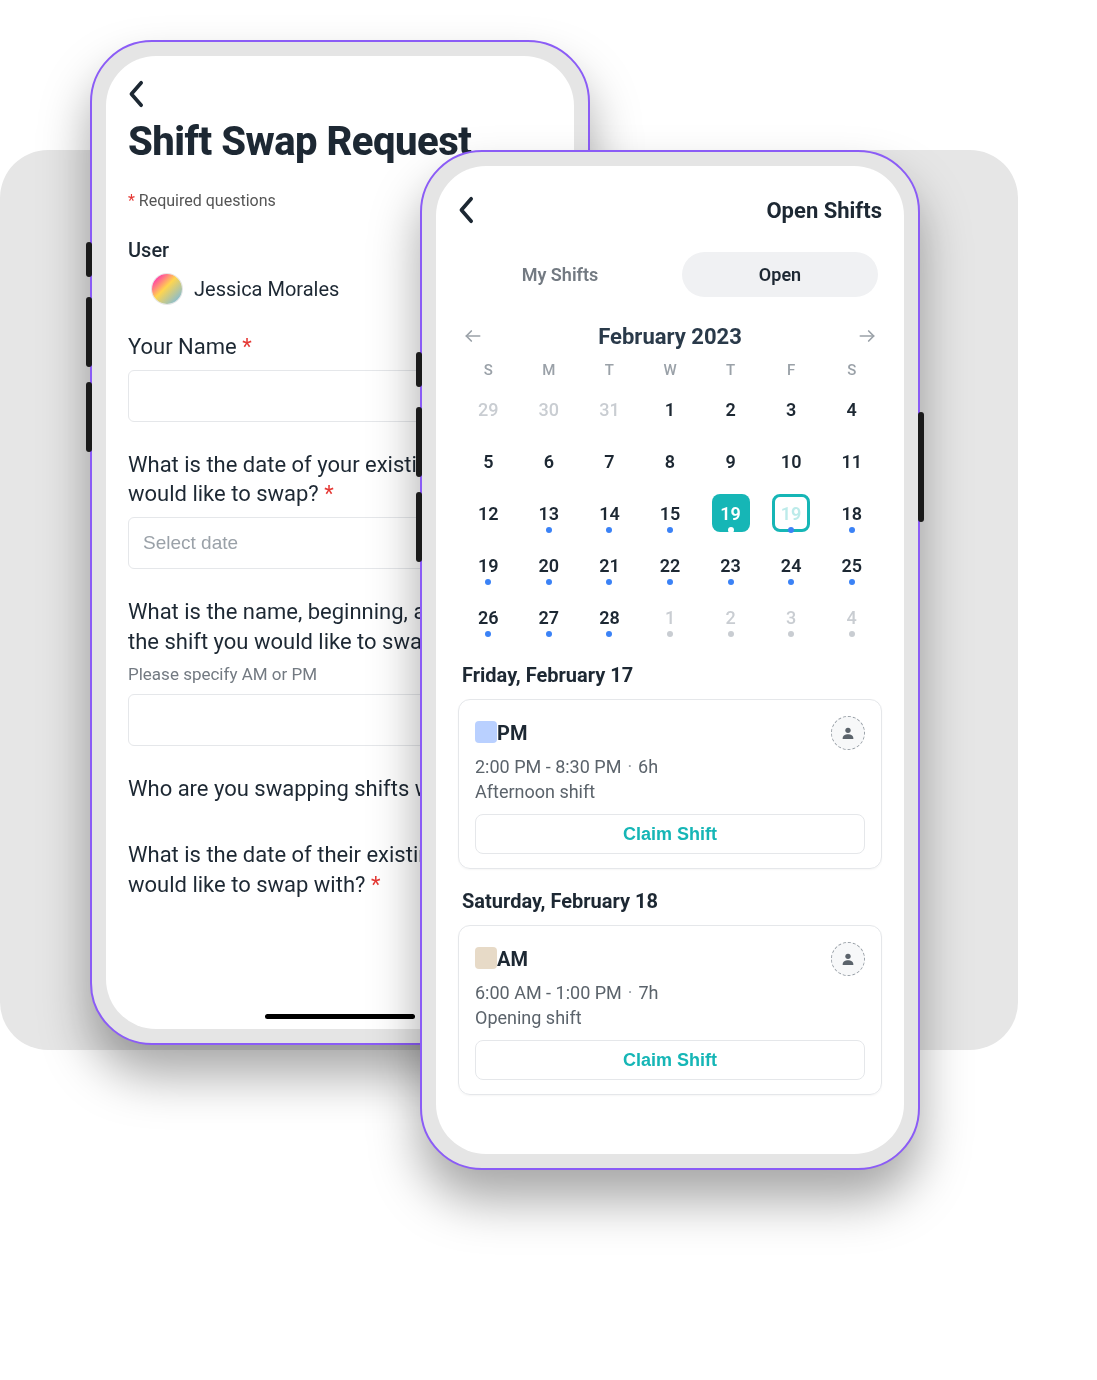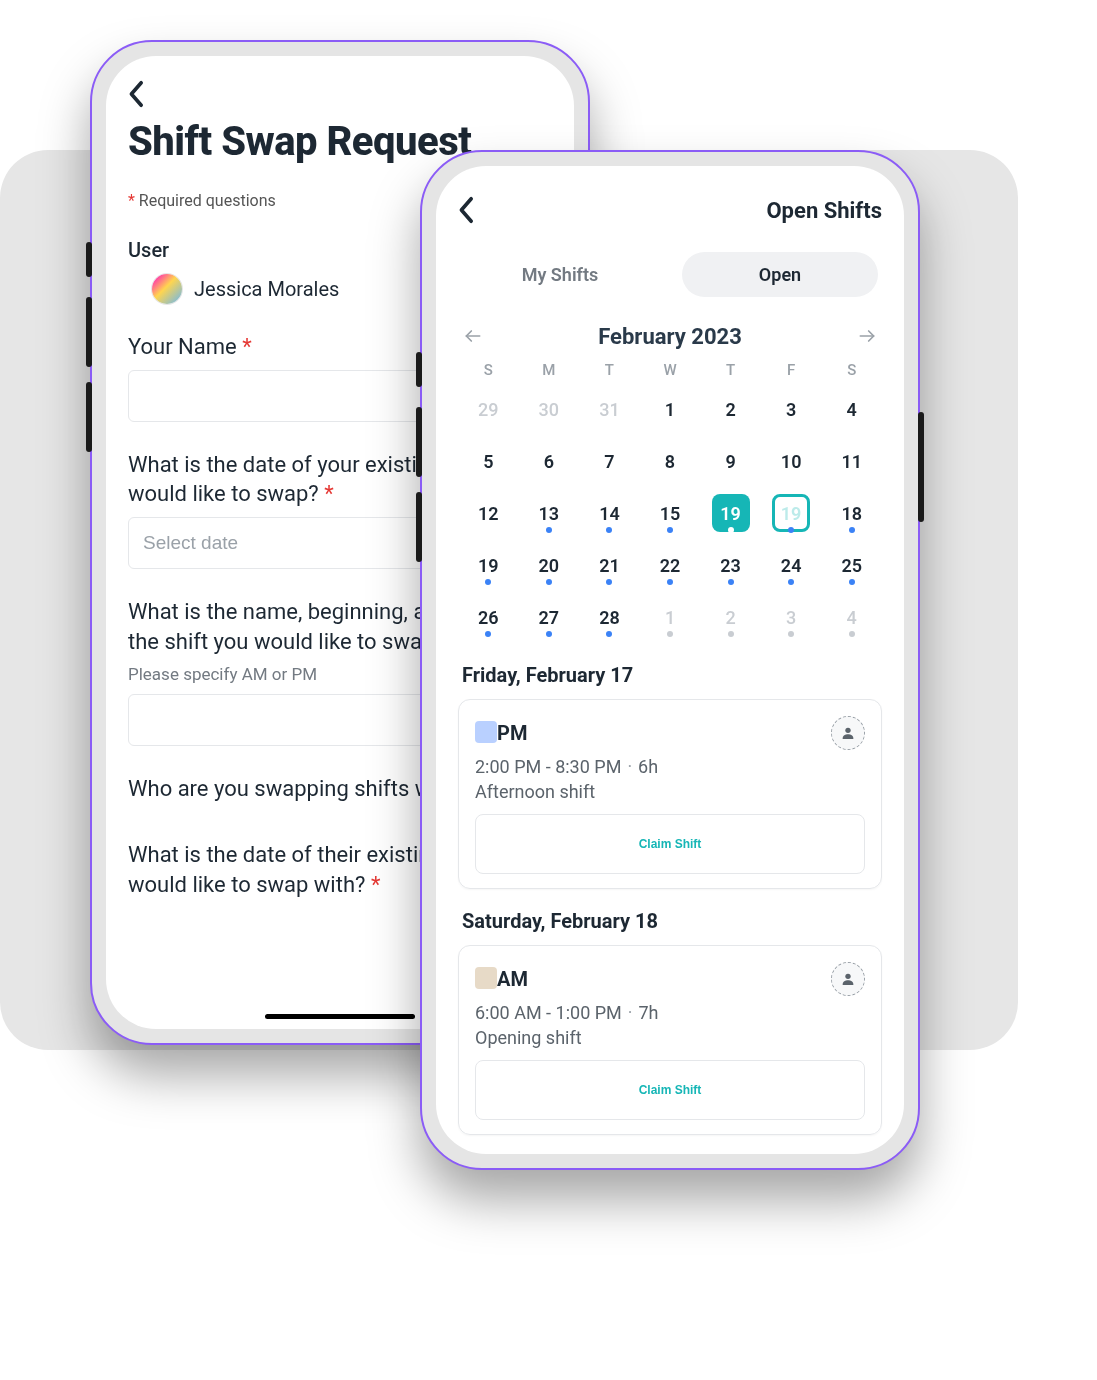--- a/index.html
+++ b/index.html
@@ -126,22 +126,22 @@
   .card-title{font-size:20px;font-weight:700;}
   .person-ic{
     width:34px;height:34px;border-radius:50%;
     border:1.5px dashed #9aa1a8;color:#5b636b;
     display:flex;align-items:center;justify-content:center;
     background:#f7f8f9;
   }
   .card-sub{font-size:18px;color:#5b636b;margin-bottom:4px;}
   .card-desc{font-size:18px;color:#5b636b;margin-bottom:12px;}
   .claim{
-    width:100%;height:60px;border:1px solid var(--rule);border-radius:8px;background:#fff;
-    color:var(--teal);font-weight:700;font-size:12px;cursor:pointer;
+    width:100%;height:40px;border:1px solid var(--rule);border-radius:8px;background:#fff;
+    color:var(--teal);font-weight:700;font-size:18px;cursor:pointer;
   }
   .dotsep{margin:0 6px;color:#9aa1a8;}
 </style>
 </head>
 <body>
 
 <div class="backer"></div>
 
 <div class="phone phoneA">
   <div class="btn-left mute"></div>

